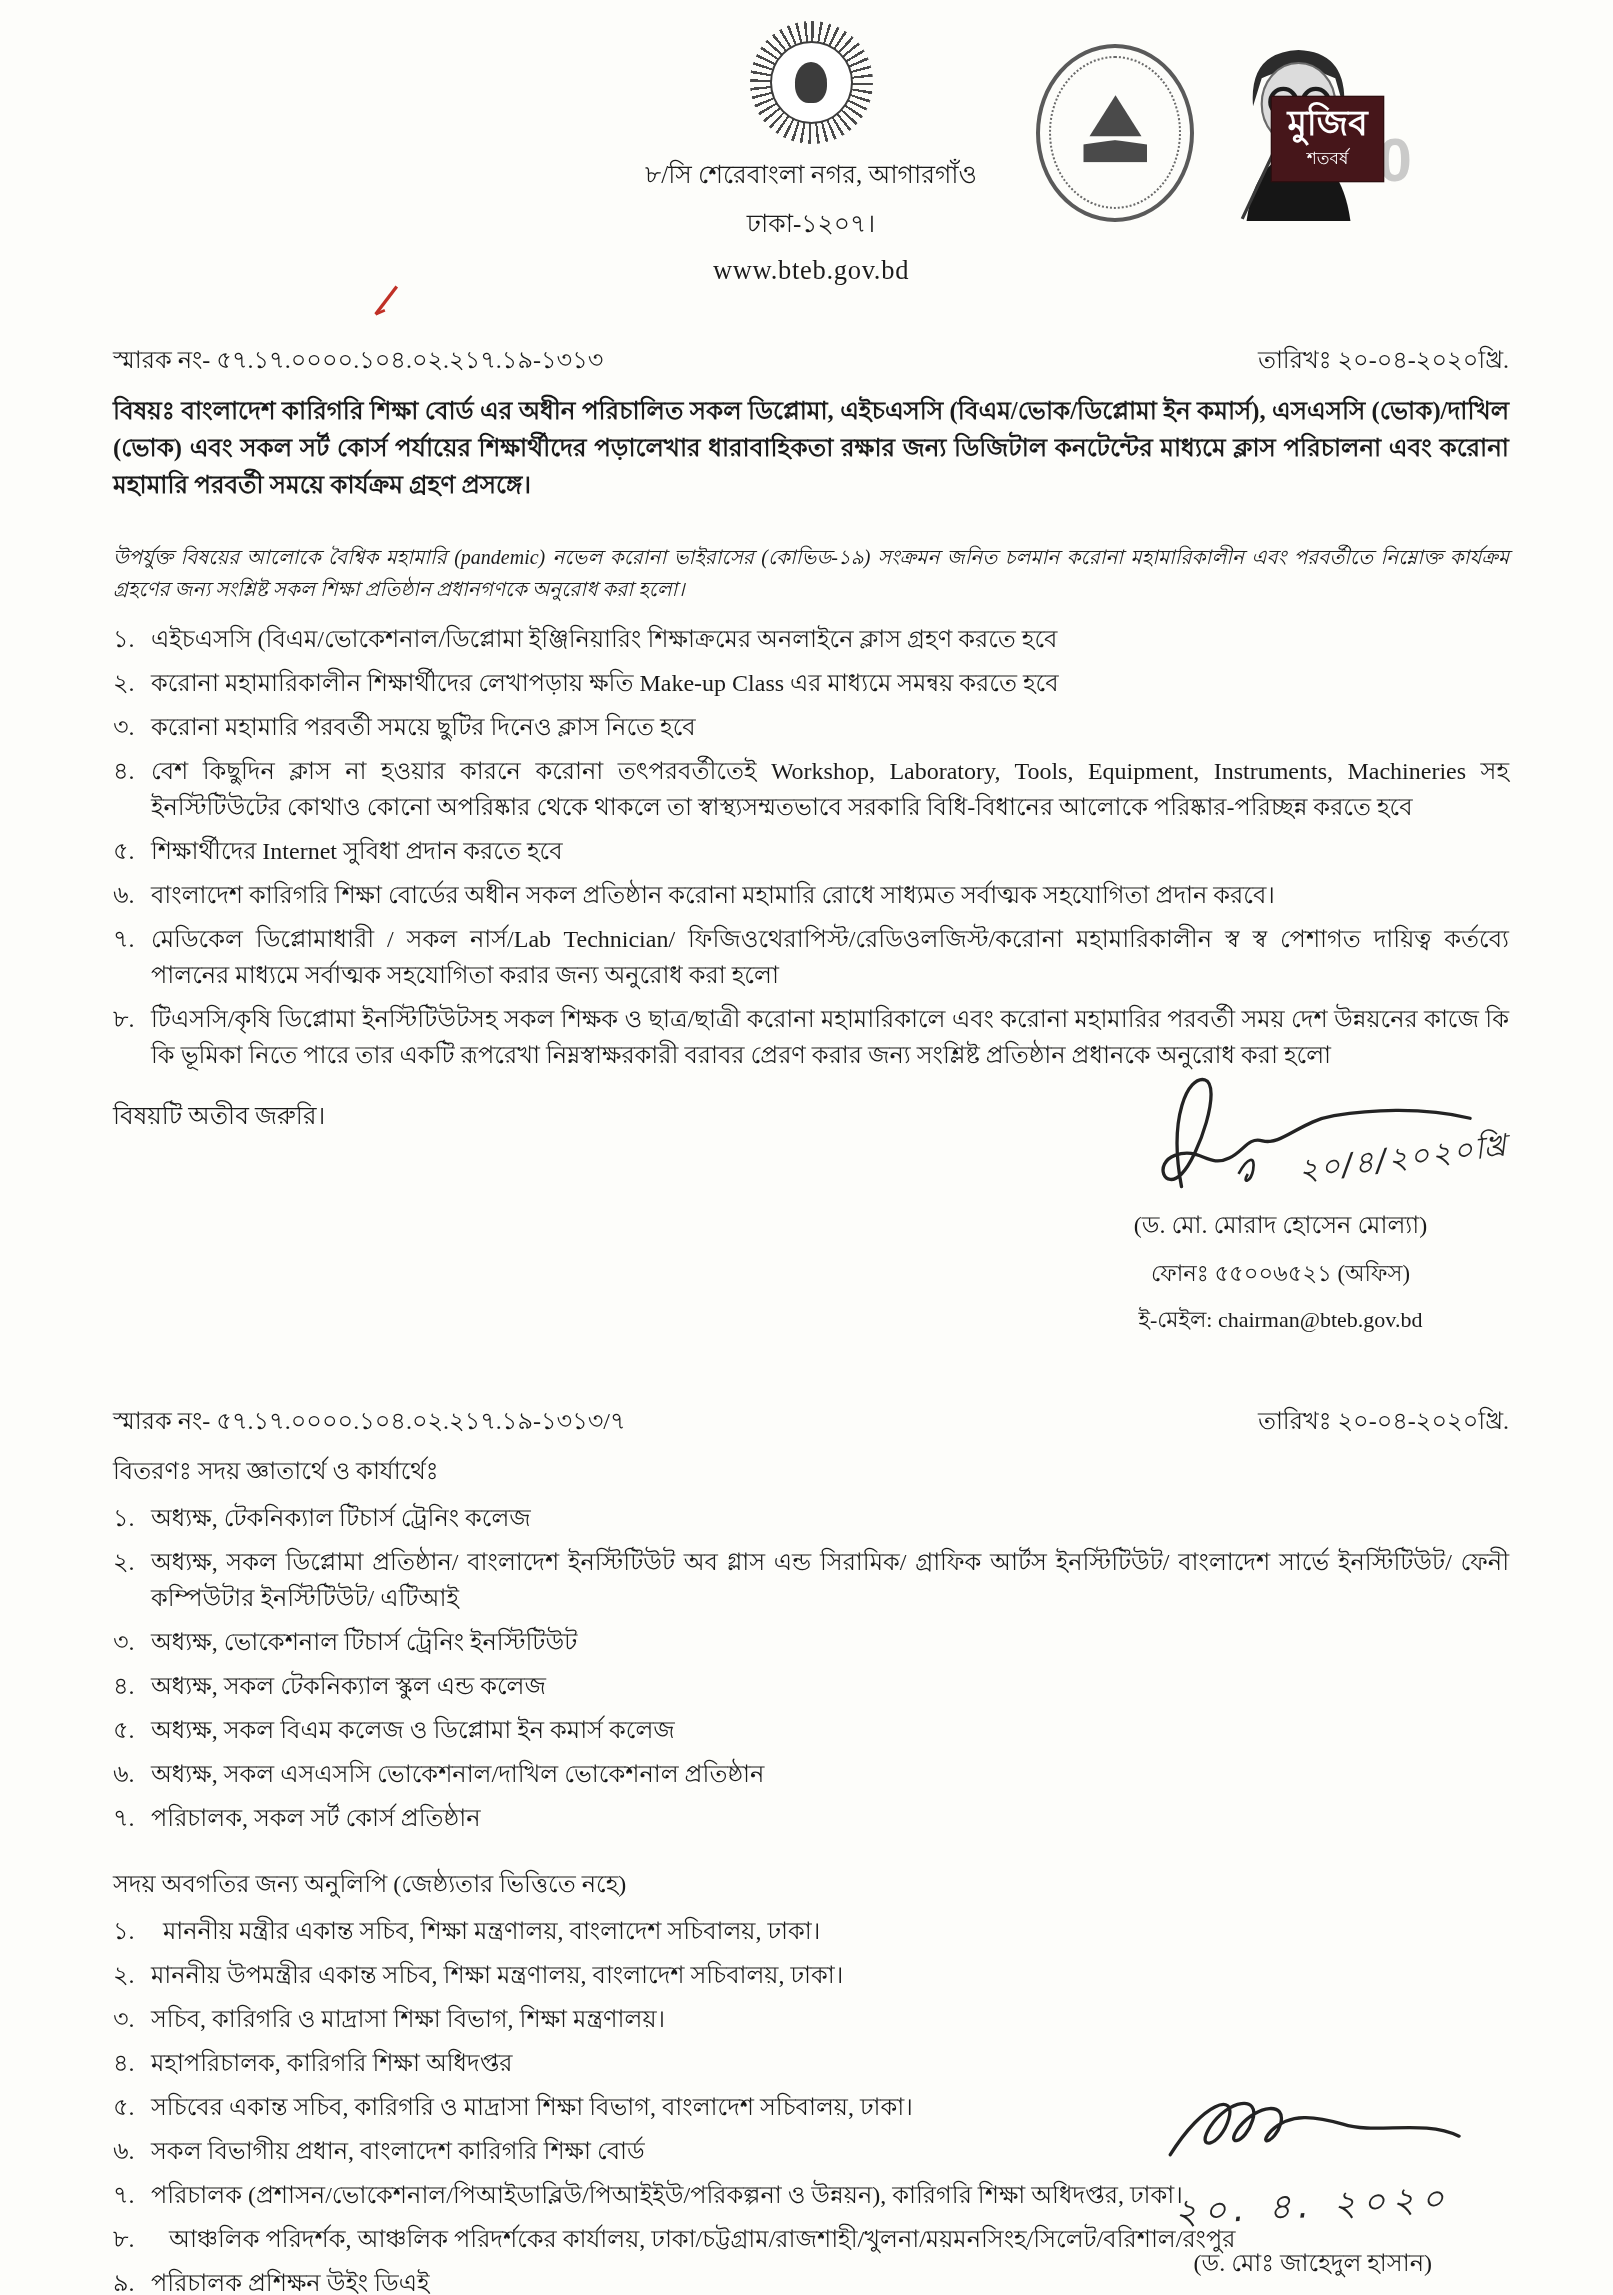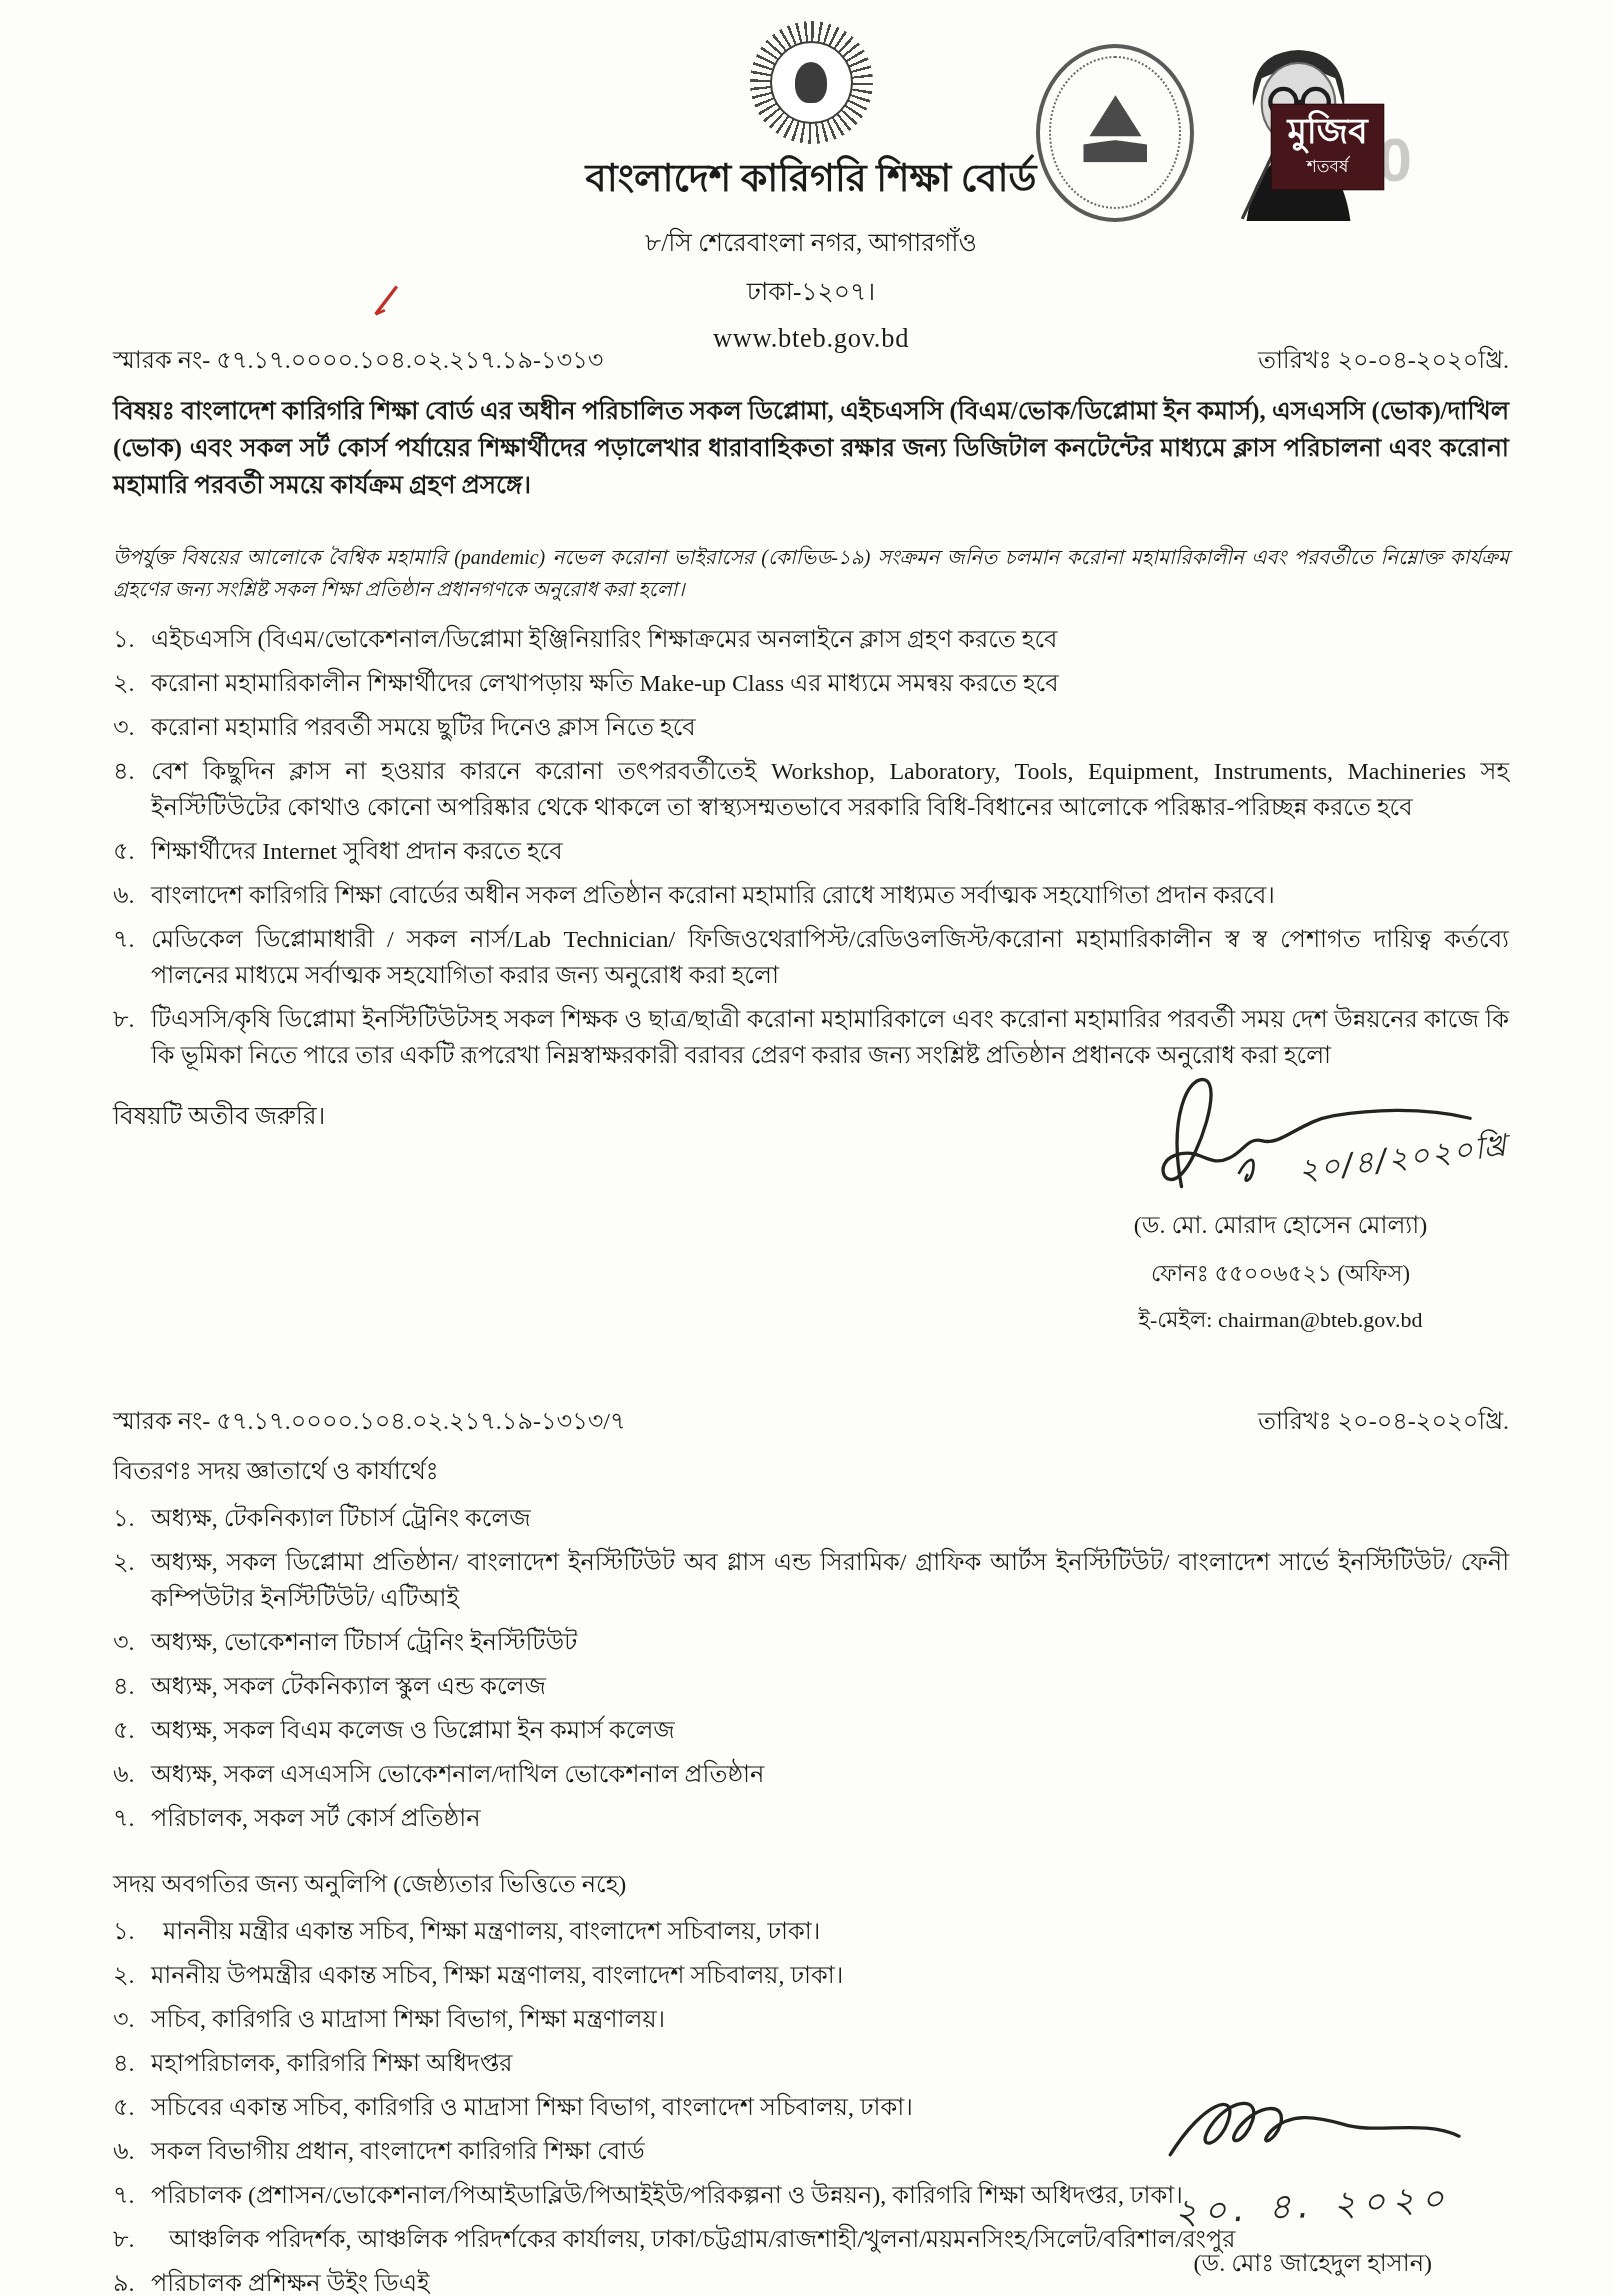--- a/index.html
+++ b/index.html
@@ -23,21 +23,21 @@
   .logo-oval{position:absolute;right:315px;top:22.6px;width:150px;height:170px;
     border:4px solid #5a5a5a;border-radius:50%;}
   .oval-ring{position:absolute;inset:8.6px;border:2px dotted #6a6a6a;border-radius:50%;}
   .oval-art{position:absolute;left:50%;top:50%;transform:translate(-50%,-56%);width:73px;text-align:center;}
   .oval-tree{width:0;height:0;margin:0 auto;border-left:26.5px solid transparent;border-right:26.5px solid transparent;border-bottom:41px solid #4a4a4a;}
   .oval-book{width:64px;height:22.6px;background:#4a4a4a;margin:4px auto 0;clip-path:polygon(0 20%,50% 0,100% 20%,100% 100%,0 100%);}
   .logo-mujib{position:absolute;right:97px;top:16px;width:190px;height:184px;}
   .mujib-portrait{position:absolute;left:0;top:0;width:153px;height:184px;}
   .mujib-100{position:absolute;right:0;bottom:30.5px;font-family:"Liberation Sans","DejaVu Sans",sans-serif;
     font-size:61px;font-weight:bold;color:#b9b9b9;opacity:.75;line-height:1;}
-  .mujib-box{position:absolute;right:29px;bottom:32px;width:111px;height:84px;background:#46161a;color:#fff;
+  .mujib-box{position:absolute;right:29px;bottom:40px;width:111px;height:84px;background:#46161a;color:#fff;
     display:flex;flex-direction:column;align-items:center;justify-content:center;box-shadow:0 0 0 1.3px #2e0e10;}
   .mujib-word{font-size:35px;font-weight:bold;line-height:1.1;}
   .mujib-sub{font-size:17px;margin-top:1.3px;}
   
   .memo-row{display:flex;justify-content:space-between;align-items:baseline;font-size:24px;}
   .row1{margin-top:2.7px;}
   .subject{font-size:24.6px;font-weight:bold;text-align:justify;line-height:1.52;margin-top:10.6px;}
   .intro{font-size:20px;text-align:justify;line-height:1.62;margin-top:37px;font-style:italic;}
   .list{margin-top:16px;}
   .li{display:flex;font-size:24px;line-height:1.5;margin-top:8px;}
@@ -69,21 +69,20 @@
 
 <div class="page">
 
   <div class="header">
     <div class="seal">
       <div class="seal-burst"></div>
       <div class="seal-inner">
         <div class="seal-core"></div>
       </div>
     </div>
-    <div class="org-title">বাংলাদেশ কারিগরি শিক্ষা বোর্ড</div>
     <div class="addr">৮/সি শেরেবাংলা নগর, আগারগাঁও</div>
     <div class="addr2">ঢাকা-১২০৭।</div>
     <div class="www">www.bteb.gov.bd</div>
 
     <div class="logo-oval">
       <div class="oval-ring"></div>
       <div class="oval-art">
         <div class="oval-tree"></div>
         <div class="oval-book"></div>
       </div>

